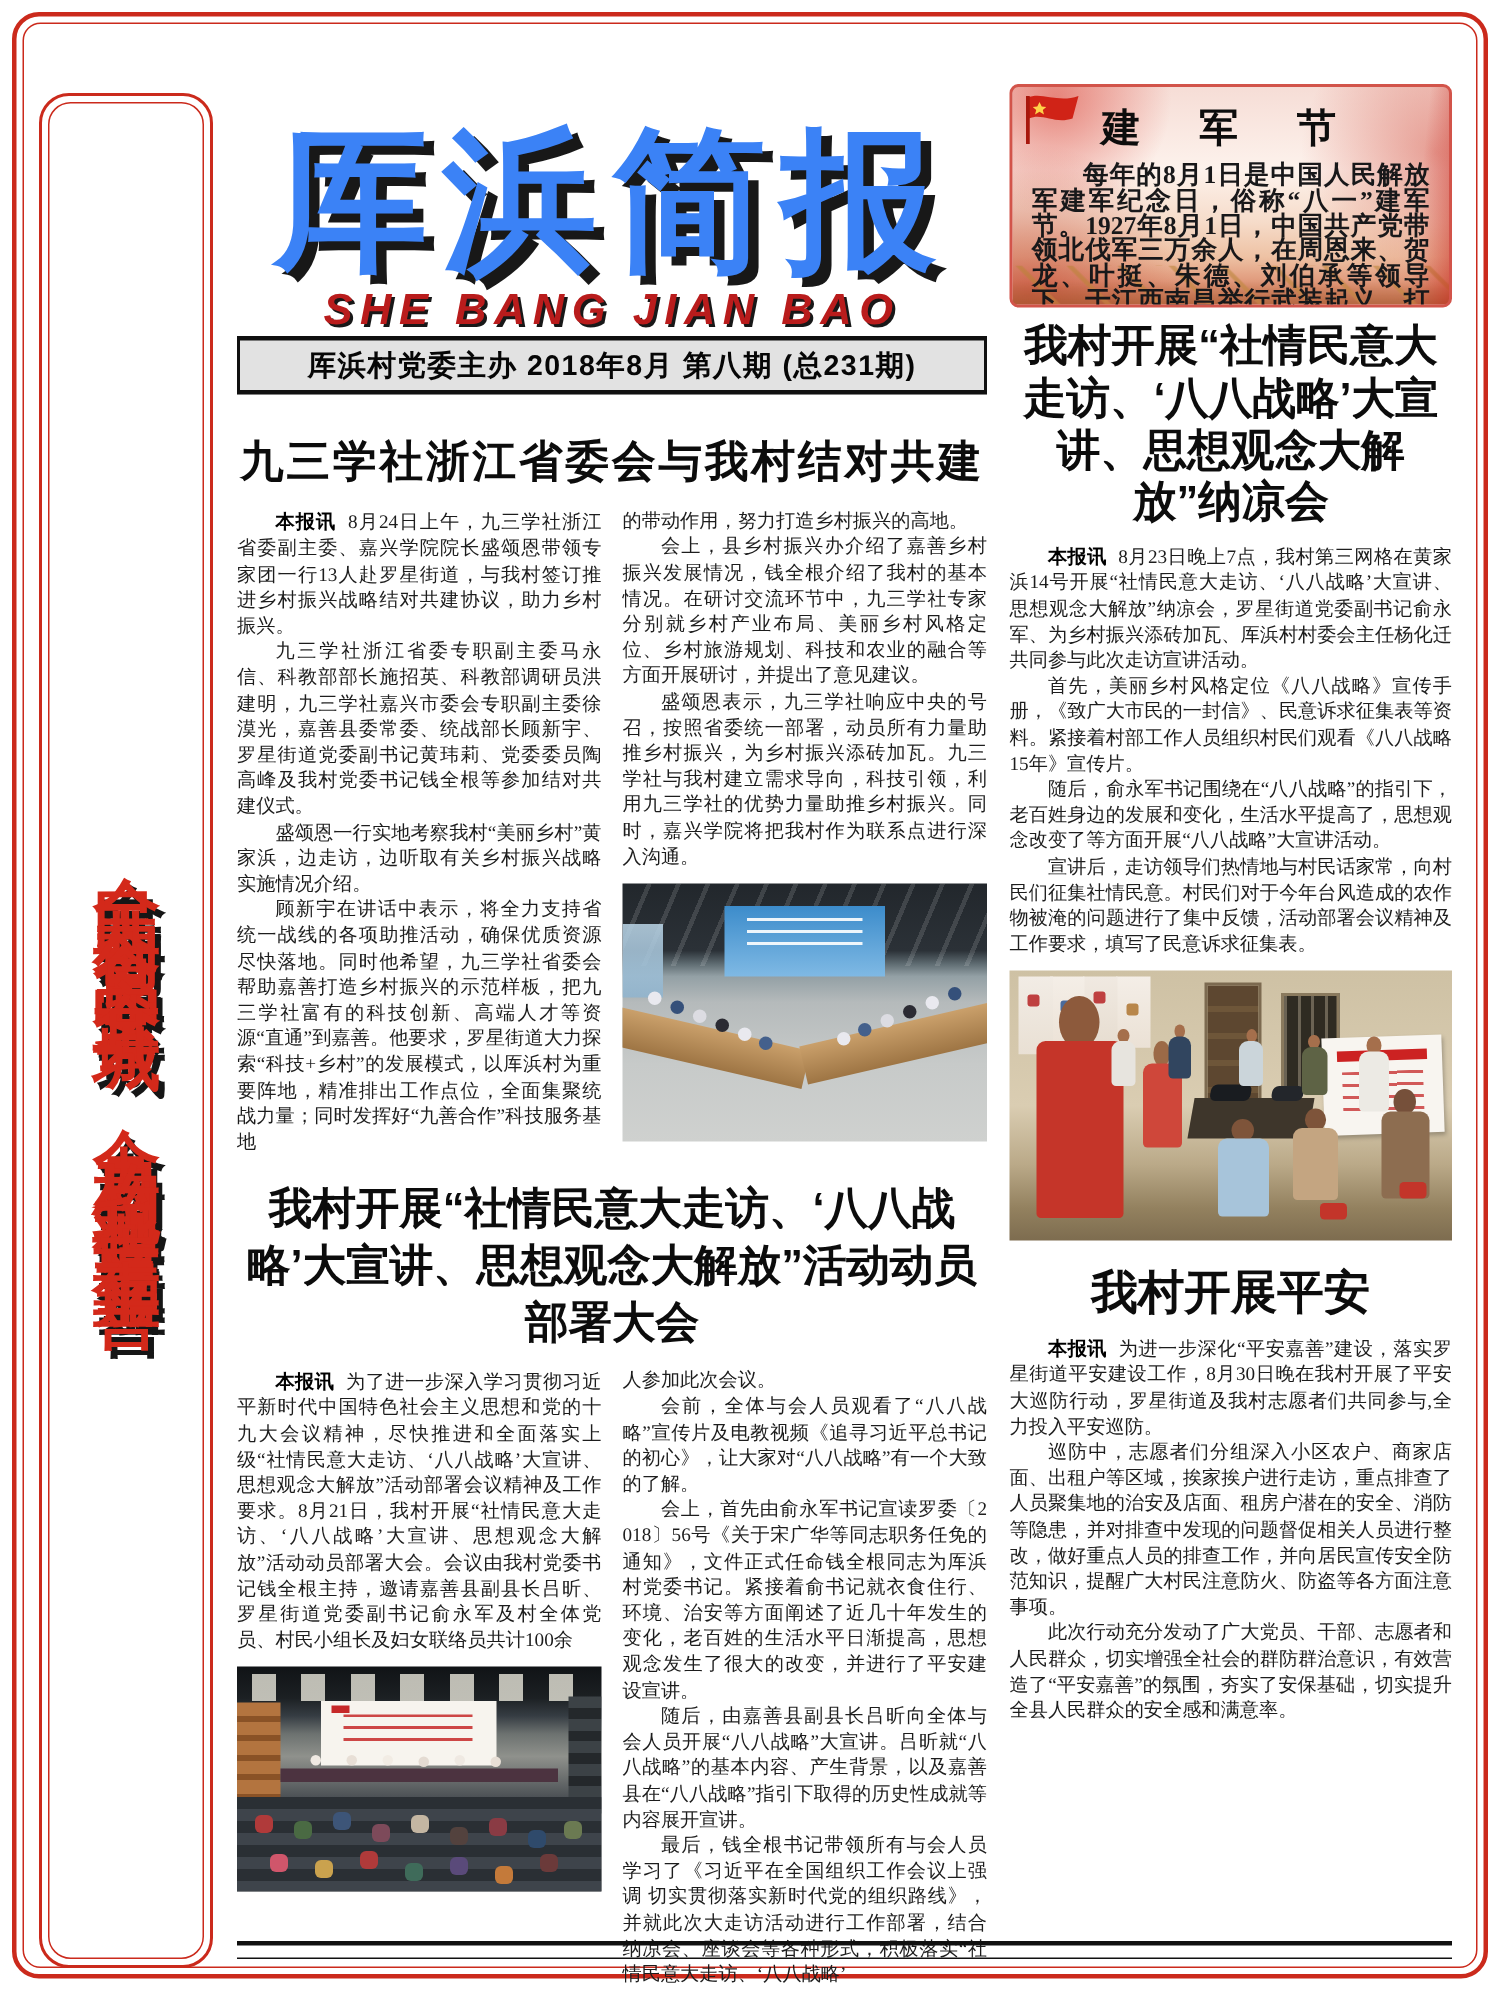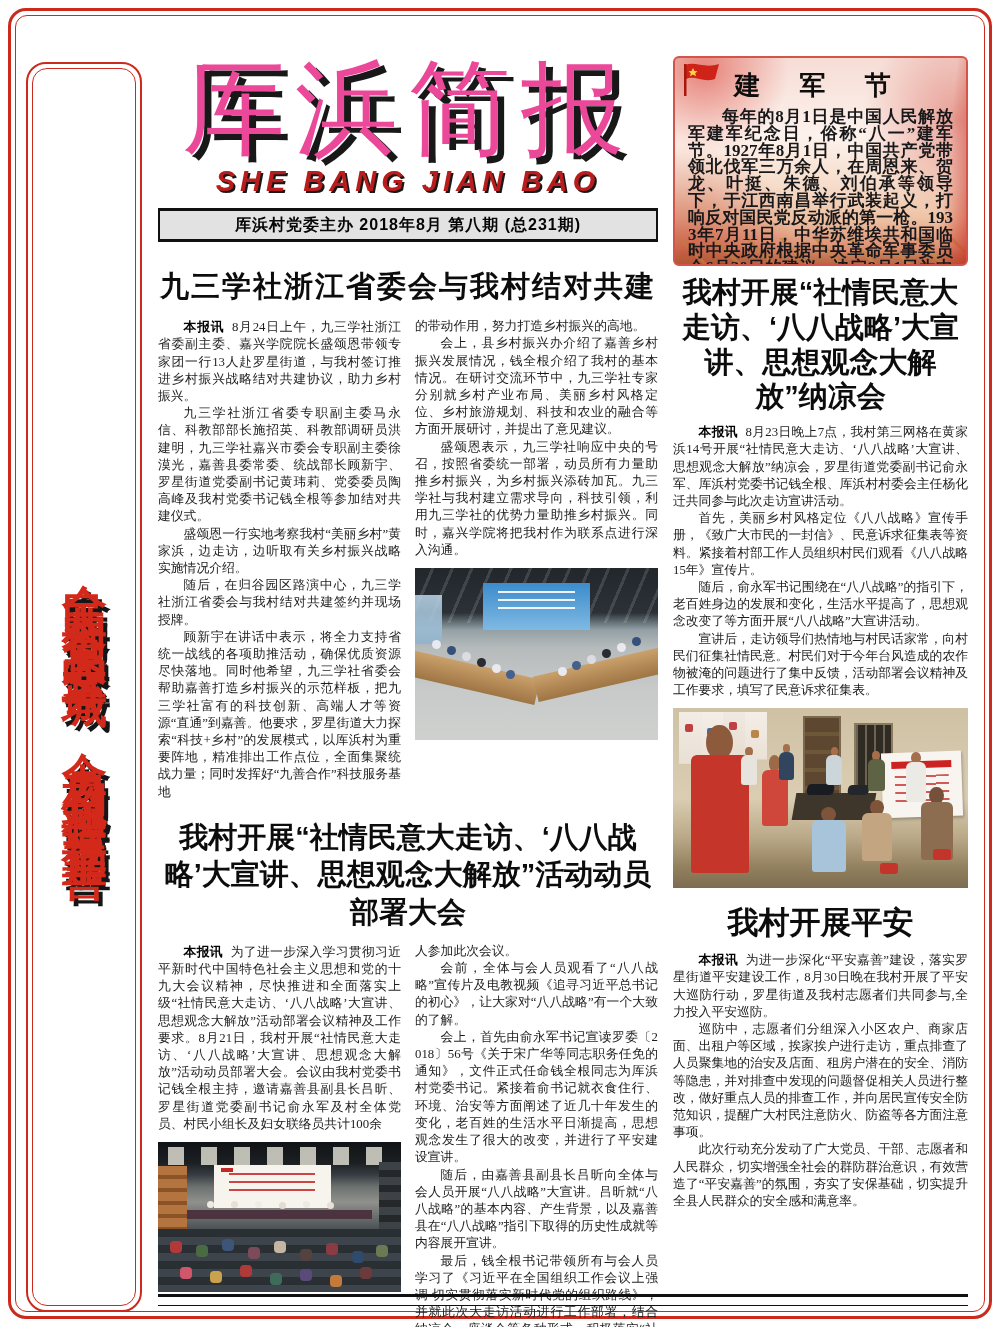--- a/index.html
+++ b/index.html
@@ -20,28 +20,28 @@
          font-family:"Liberation Serif","DejaVu Serif",serif;
          text-shadow:4px 5px 0 #161616;}
 
   
   .main{position:absolute;left:158px;top:56px;width:810px;display:flex;gap:15px;}
   .col-left{width:500px;flex:0 0 500px;}
   .col-right{width:295px;flex:0 0 295px;}
 
   
   .masthead{text-align:center;}
-  .mast-title{font-size:103px;line-height:1.04;font-weight:400;color:#ec4899;
-              letter-spacing:10px;text-shadow:7px 6px 0 #181818;white-space:nowrap;}
+  .mast-title{font-size:103px;line-height:1.04;font-weight:700;color:#3b82f6;
+              letter-spacing:10px;text-shadow:7px 6px 0 #181818;white-space:nowrap;margin-top:26px;}
   .mast-sub{margin-top:2px;font-family:"Liberation Sans","DejaVu Sans",sans-serif;
             font-weight:bold;font-style:italic;font-size:29px;letter-spacing:5px;
             color:#b91c1c;text-shadow:2px 2px 0 #181818;white-space:nowrap;}
-  .edition-bar{margin-top:10px;background:#e2e2e2;border:2px solid #101010;border-width:3px 2px;
+  .edition-bar{background:#e2e2e2;border:2px solid #101010;border-width:3px 2px;
                text-align:center;padding:4px 0 3px;font-family:"Liberation Sans","DejaVu Sans",sans-serif;
-               font-weight:bold;font-size:16px;color:#060606;letter-spacing:1px;}
+               font-weight:bold;font-size:19px;color:#060606;letter-spacing:1px;}
 
   
   .a-title{font-family:"Liberation Sans","DejaVu Sans",sans-serif;font-weight:900;color:#0c0c0c;
            text-align:center;margin:0;}
   .t1{font-size:29px;letter-spacing:2px;margin-top:25px;}
   .t2{font-size:29px;line-height:1.3;margin-top:18px;padding:0 6px;}
   .t3{font-size:29px;line-height:1.2;margin-top:9px;}
   .t4{font-size:31px;line-height:1.22;margin-top:16px;}
   .t4 span{display:block;}
 
@@ -50,21 +50,21 @@
   .acol{width:243px;flex:0 0 243px;}
   .para{margin:0;font-size:12.8px;line-height:17.2px;text-align:justify;
         text-indent:2em;word-break:break-all;color:#1d1d1d;}
   .para.cont{text-indent:0;}
   .lead{font-family:"Liberation Sans","DejaVu Sans",sans-serif;font-weight:bold;
         margin-right:.6em;color:#000;}
   .col-right .para{font-size:12.8px;}
   .rbody{margin-top:9px;}
 
   
-  .army-box{position:relative;height:210px;border:2px solid #d2544a;border-radius:6px;
+  .army-box{position:relative;height:149px;border:2px solid #d2544a;border-radius:6px;
             overflow:hidden;box-sizing:border-box;padding:8px 13px 2px;
             background:
               radial-gradient(circle at 10% 6%, rgba(214,40,28,.50), transparent 26%),
               radial-gradient(circle at 97% 30%, rgba(205,60,45,.45), transparent 30%),
               radial-gradient(circle at 4% 95%, rgba(190,60,40,.55), transparent 32%),
               linear-gradient(180deg,#f6ddd6 0%,#fdf2ec 38%,#f6dcca 62%,#eec2a4 78%,#dd9072 92%,#cf7458 100%);}
   .army-roofs{position:absolute;left:0;right:0;bottom:0;height:26px;opacity:.55;
               background:
                linear-gradient(45deg, transparent 46%, #b98435 47% 53%, transparent 54%) 0 0/34px 26px repeat-x,
                linear-gradient(180deg, transparent 40%, rgba(150,90,40,.8));}
@@ -184,21 +184,20 @@
       <div class="edition-bar">厍浜村党委主办  2018年8月  第八期 (总231期)</div>
 
       <section>
         <h2 class="a-title t1">九三学社浙江省委会与我村结对共建</h2>
         <div class="acols">
           <div class="acol">
             <p class="para"><span class="lead">本报讯</span><span>8月24日上午，九三学社浙江省委副主委、嘉兴学院院长盛颂恩带领专家团一行13人赴罗星街道，与我村签订推进乡村振兴战略结对共建协议，助力乡村振兴。</span></p>
             <div>
                 <p class="para">九三学社浙江省委专职副主委马永信、科教部部长施招英、科教部调研员洪建明，九三学社嘉兴市委会专职副主委徐漠光，嘉善县委常委、统战部长顾新宇、罗星街道党委副书记黄玮莉、党委委员陶高峰及我村党委书记钱全根等参加结对共建仪式。</p>
                 <p class="para">盛颂恩一行实地考察我村“美丽乡村”黄家浜，边走访，边听取有关乡村振兴战略实施情况介绍。</p>
-                <p class="para">随后，在归谷园区路演中心，九三学社浙江省委会与我村结对共建签约并现场授牌。</p>
                 <p class="para">顾新宇在讲话中表示，将全力支持省统一战线的各项助推活动，确保优质资源尽快落地。同时他希望，九三学社省委会帮助嘉善打造乡村振兴的示范样板，把九三学社富有的科技创新、高端人才等资源“直通”到嘉善。他要求，罗星街道大力探索“科技+乡村”的发展模式，以厍浜村为重要阵地，精准排出工作点位，全面集聚统战力量；同时发挥好“九善合作”科技服务基地</p>
               </div>
           </div>
           <div class="acol">
             <p class="para cont">的带动作用，努力打造乡村振兴的高地。</p>
             <div>
                 <p class="para">会上，县乡村振兴办介绍了嘉善乡村振兴发展情况，钱全根介绍了我村的基本情况。在研讨交流环节中，九三学社专家分别就乡村产业布局、美丽乡村风格定位、乡村旅游规划、科技和农业的融合等方面开展研讨，并提出了意见建议。</p>
                 <p class="para">盛颂恩表示，九三学社响应中央的号召，按照省委统一部署，动员所有力量助推乡村振兴，为乡村振兴添砖加瓦。九三学社与我村建立需求导向，科技引领，利用九三学社的优势力量助推乡村振兴。同时，嘉兴学院将把我村作为联系点进行深入沟通。</p>
               </div>
             <div class="ph ph1">
@@ -253,21 +252,21 @@
             <path d="M12 5 l1.5 3 3 .3 -2.3 2 .8 3 -3-1.8 -3 1.8 .8-3 -2.3-2 3-.3z" fill="#ffd24a"></path>
           </svg>
         </span>
         <h3 class="army-title">建 军 节</h3>
         <p class="army-body">每年的8月1日是中国人民解放军建军纪念日，俗称“八一”建军节。1927年8月1日，中国共产党带领北伐军三万余人，在周恩来、贺龙、叶挺、朱德、刘伯承等领导下，于江西南昌举行武装起义，打响反对国民党反动派的第一枪。1933年7月11日，中华苏维埃共和国临时中央政府根据中央革命军事委员会6月30日的建议，决定8月1日为中国工农红军（中国人民解放军前身）成立纪念日。</p>
       </div>
 
       <section>
         <h2 class="a-title t3">我村开展“社情民意大走访、‘八八战略’大宣讲、思想观念大解放”纳凉会</h2>
         <div class="rbody">
-          <p class="para"><span class="lead">本报讯</span><span>8月23日晚上7点，我村第三网格在黄家浜14号开展“社情民意大走访、‘八八战略’大宣讲、思想观念大解放”纳凉会，罗星街道党委副书记俞永军、厍浜村党委书记钱全根、厍浜村村委会主任杨化迁共同参与此次走访宣讲活动。</span></p>
+          <p class="para"><span class="lead">本报讯</span><span>8月23日晚上7点，我村第三网格在黄家浜14号开展“社情民意大走访、‘八八战略’大宣讲、思想观念大解放”纳凉会，罗星街道党委副书记俞永军、为乡村振兴添砖加瓦、厍浜村村委会主任杨化迁共同参与此次走访宣讲活动。</span></p>
           <div>
               <p class="para">首先，美丽乡村风格定位《八八战略》宣传手册，《致广大市民的一封信》、民意诉求征集表等资料。紧接着村部工作人员组织村民们观看《八八战略15年》宣传片。</p>
               <p class="para">随后，俞永军书记围绕在“八八战略”的指引下，老百姓身边的发展和变化，生活水平提高了，思想观念改变了等方面开展“八八战略”大宣讲活动。</p>
               <p class="para">宣讲后，走访领导们热情地与村民话家常，向村民们征集社情民意。村民们对于今年台风造成的农作物被淹的问题进行了集中反馈，活动部署会议精神及工作要求，填写了民意诉求征集表。</p>
             </div>
         </div>
         <div class="ph ph3">
           <div class="ph3-posters"></div>
           <div class="ph3-door"></div>
           <div class="ph3-win"></div>

